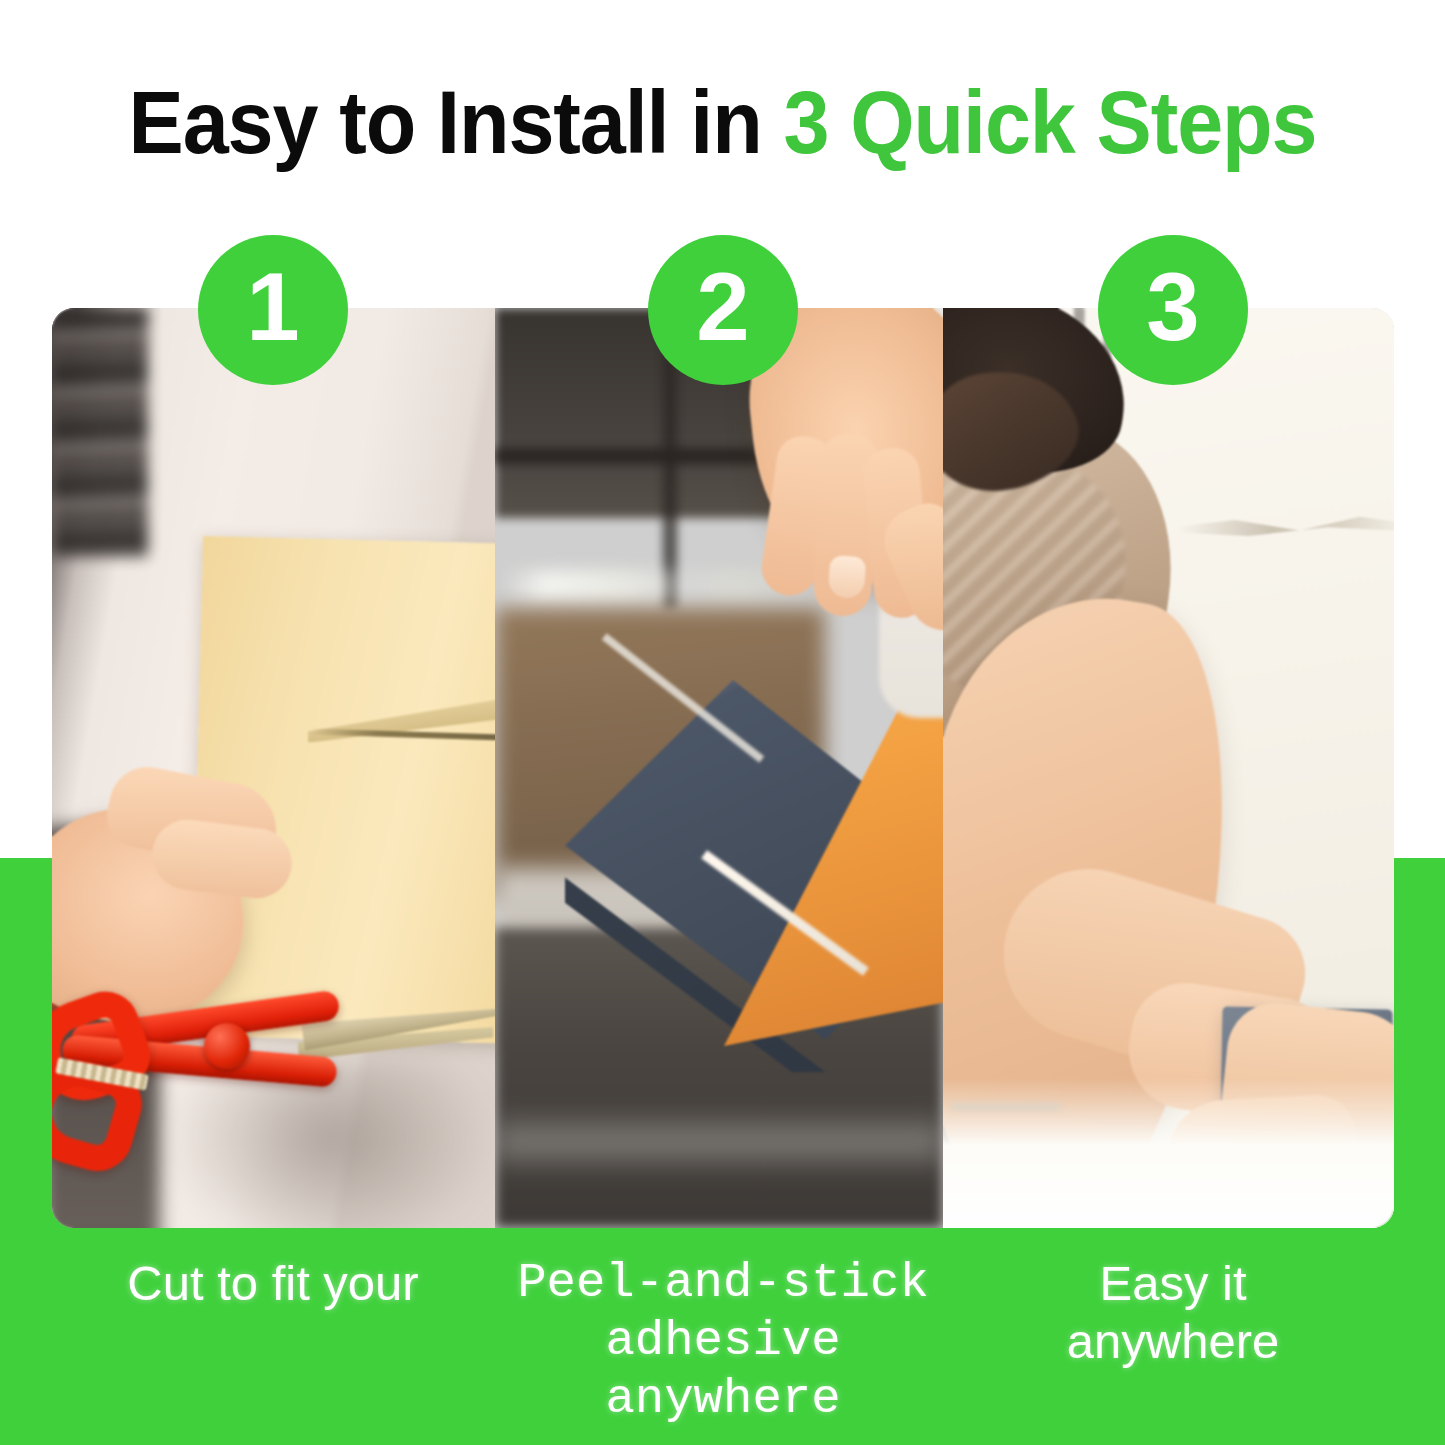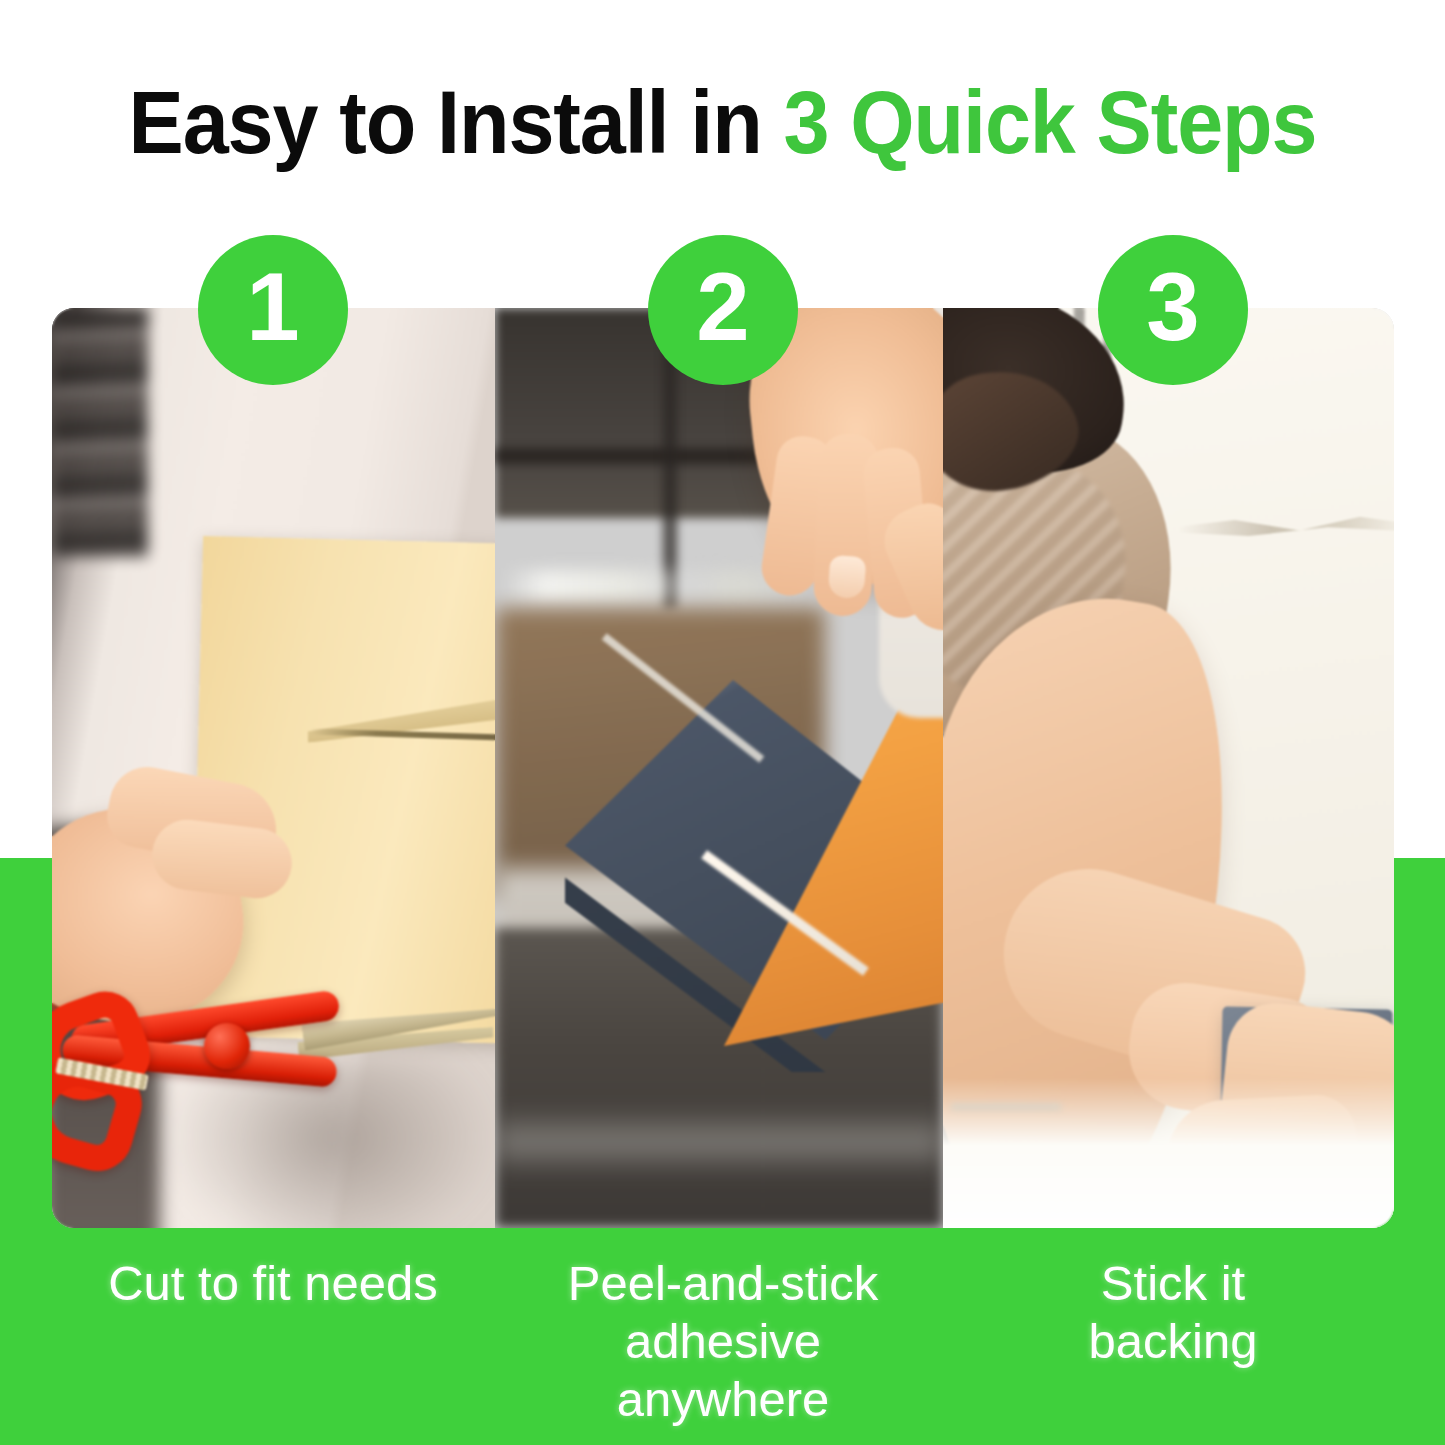--- a/index.html
+++ b/index.html
@@ -464,21 +464,21 @@
     top:1255px;
     width:420px;
     text-align:center;
     color:#ffffff;
     font-size:49px;
     line-height:1.18;
     text-shadow:0 0 6px rgba(255,255,255,.45);
     z-index:6;
   }
   .caption-1 { left:63px; }
-  .caption-2 { left:513px; }
+  .caption-2 { left:513px;font-family:Liberation Mono, monospace; }
   .caption-3 { left:963px; }
 </style>
 </head>
 <body>
 
 <div id="infographic">
 
   <div class="headline">
     <span class="hl-black">Easy to Install in </span><span class="hl-green">3 Quick Steps</span>
   </div>
@@ -556,24 +556,24 @@
       <div class="p3-floor"></div>
       <div class="p3-floorline"></div>
     </div>
   </div>
 
   <div class="badge badge-1">1</div>
   <div class="badge badge-2">2</div>
   <div class="badge badge-3">3</div>
 
   <div class="caption caption-1">
-    <div>Cut to fit needs</div>
+    <div>Cut to fit your</div>
   </div>
   <div class="caption caption-2">
     <div>Peel-and-stick</div>
     <div>adhesive anywhere</div>
   </div>
   <div class="caption caption-3">
-    <div>Stick it</div>
-    <div>backing</div>
+    <div>Easy it</div>
+    <div>anywhere</div>
   </div>
 
 </div>
 
 </body></html>

